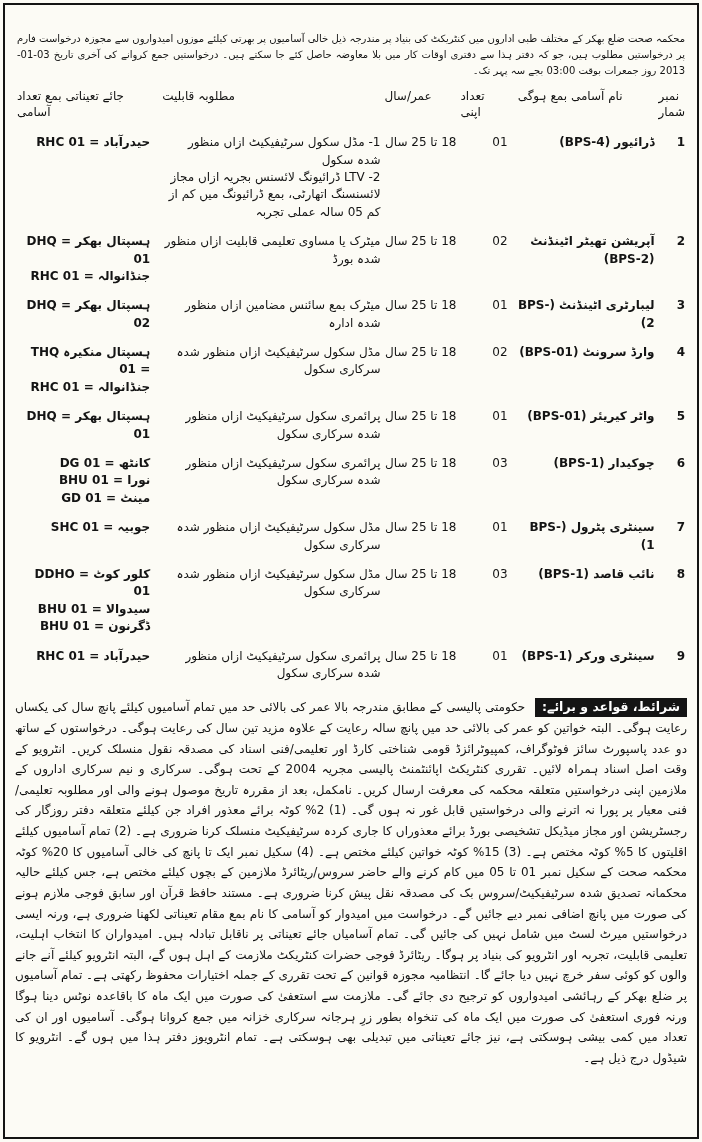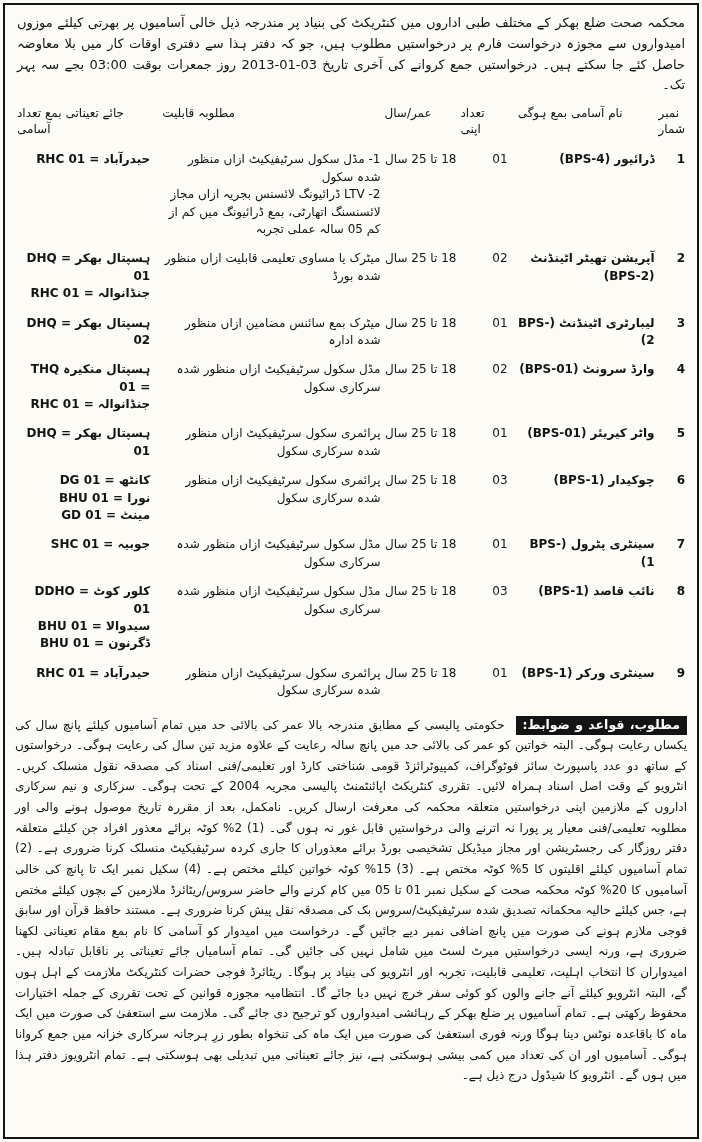--- a/index.html
+++ b/index.html
@@ -12,21 +12,21 @@
   .frame {
     position: absolute; inset: 3px; border: 2px solid #141414;
     padding: 8px 10px 6px; display: flex; flex-direction: column; direction: rtl;
   }
   .title-box {
     border: 3px solid #141414; margin: 0 42px 8px; padding: 7px 6px 10px;
     text-align: center; background: #fcfbf5;
   }
   .title { margin: 0; font-size: 25px; font-weight: bold; line-height: 1.15; }
   .intro {
-    margin: 0 2px 8px; font-size: 13px; line-height: 1.6;
+    margin: 18px 2px 8px; font-size: 10px; line-height: 1.6;
     text-align: justify; font-weight: 500;
   }
   table.jobs { width: 100%; border-collapse: collapse; direction: rtl; font-size: 12px; }
   table.jobs th {
     font-size: 12px; font-weight: normal; vertical-align: top;
     padding: 2px 2px 12px; text-align: left; line-height: 1.3;
   }
   table.jobs td { vertical-align: top; padding: 2px 2px 10px; line-height: 1.45; text-align: right; }
   .c-serial { width: 30px; text-align: center; font-weight: bold; margin-left: 24px; }
   .c-post   { width: 150px; text-align: right; font-weight: bold; padding-left: 8px !important; }
@@ -138,18 +138,18 @@
           <td class="c-post">سینٹری ورکر (BPS-1)</td>
           <td class="c-count">01</td>
           <td class="c-age">18 تا 25 سال</td>
           <td class="c-qual">پرائمری سکول سرٹیفیکیٹ ازاں منظور شدہ سرکاری سکول</td>
           <td class="c-place">RHC حیدرآباد = 01</td>
         </tr>
       </tbody>
     </table>
 
     <p class="terms">
-      <span class="black-label">مطلوب، قواعد و ضوابط:</span>
+      <span class="black-label">شرائط، قواعد و برائے:</span>
       <span>حکومتی پالیسی کے مطابق مندرجہ بالا عمر کی بالائی حد میں تمام آسامیوں کیلئے پانچ سال کی یکساں رعایت ہوگی۔ البتہ خواتین کو عمر کی بالائی حد میں پانچ سالہ رعایت کے علاوہ مزید تین سال کی رعایت ہوگی۔ درخواستوں کے ساتھ دو عدد پاسپورٹ سائز فوٹوگراف، کمپیوٹرائزڈ قومی شناختی کارڈ اور تعلیمی/فنی اسناد کی مصدقہ نقول منسلک کریں۔ انٹرویو کے وقت اصل اسناد ہمراہ لائیں۔ تقرری کنٹریکٹ اپائنٹمنٹ پالیسی مجریہ 2004 کے تحت ہوگی۔ سرکاری و نیم سرکاری اداروں کے ملازمین اپنی درخواستیں متعلقہ محکمہ کی معرفت ارسال کریں۔ نامکمل، بعد از مقررہ تاریخ موصول ہونے والی اور مطلوبہ تعلیمی/فنی معیار پر پورا نہ اترنے والی درخواستیں قابل غور نہ ہوں گی۔ (1) 2% کوٹہ برائے معذور افراد جن کیلئے متعلقہ دفتر روزگار کی رجسٹریشن اور مجاز میڈیکل تشخیصی بورڈ برائے معذوراں کا جاری کردہ سرٹیفیکیٹ منسلک کرنا ضروری ہے۔ (2) تمام آسامیوں کیلئے اقلیتوں کا 5% کوٹہ مختص ہے۔ (3) 15% کوٹہ خواتین کیلئے مختص ہے۔ (4) سکیل نمبر ایک تا پانچ کی خالی آسامیوں کا 20% کوٹہ محکمہ صحت کے سکیل نمبر 01 تا 05 میں کام کرنے والے حاضر سروس/ریٹائرڈ ملازمین کے بچوں کیلئے مختص ہے، جس کیلئے حالیہ محکمانہ تصدیق شدہ سرٹیفیکیٹ/سروس بک کی مصدقہ نقل پیش کرنا ضروری ہے۔ مستند حافظ قرآن اور سابق فوجی ملازم ہونے کی صورت میں پانچ اضافی نمبر دیے جائیں گے۔ درخواست میں امیدوار کو آسامی کا نام بمع مقام تعیناتی لکھنا ضروری ہے، ورنہ ایسی درخواستیں میرٹ لسٹ میں شامل نہیں کی جائیں گی۔ تمام آسامیاں جائے تعیناتی پر ناقابل تبادلہ ہیں۔ امیدواران کا انتخاب اہلیت، تعلیمی قابلیت، تجربہ اور انٹرویو کی بنیاد پر ہوگا۔ ریٹائرڈ فوجی حضرات کنٹریکٹ ملازمت کے اہل ہوں گے، البتہ انٹرویو کیلئے آنے جانے والوں کو کوئی سفر خرچ نہیں دیا جائے گا۔ انتظامیہ مجوزہ قوانین کے تحت تقرری کے جملہ اختیارات محفوظ رکھتی ہے۔ تمام آسامیوں پر ضلع بھکر کے رہائشی امیدواروں کو ترجیح دی جائے گی۔ ملازمت سے استعفیٰ کی صورت میں ایک ماہ کا باقاعدہ نوٹس دینا ہوگا ورنہ فوری استعفیٰ کی صورت میں ایک ماہ کی تنخواہ بطور زرِ ہرجانہ سرکاری خزانہ میں جمع کروانا ہوگی۔ آسامیوں اور ان کی تعداد میں کمی بیشی ہوسکتی ہے، نیز جائے تعیناتی میں تبدیلی بھی ہوسکتی ہے۔ تمام انٹرویوز دفتر ہذا میں ہوں گے۔ انٹرویو کا شیڈول درج ذیل ہے۔</span>
     </p>
 
   </div>
 </div>
 
 </body></html>

